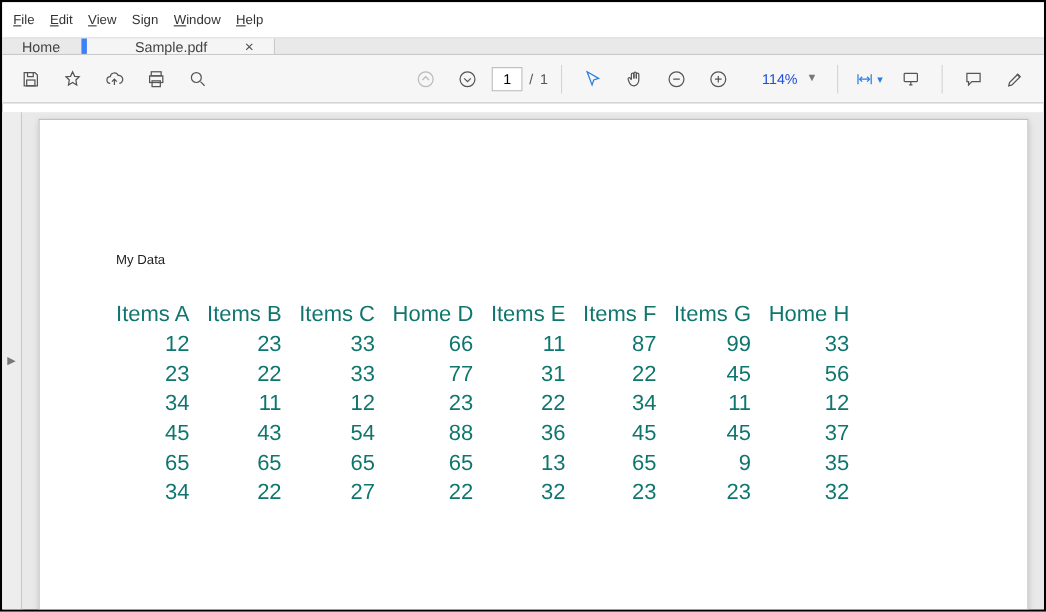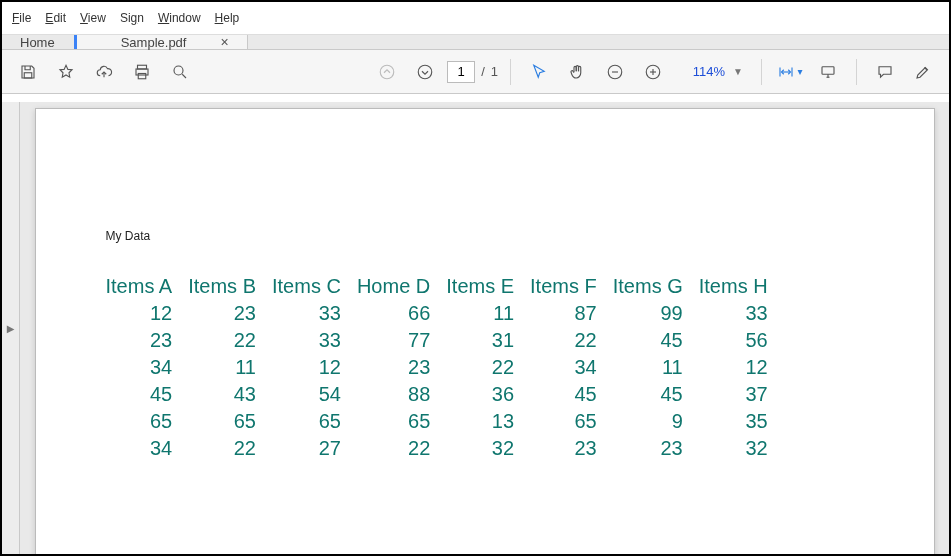--- a/index.html
+++ b/index.html
@@ -40,21 +40,21 @@
     align-items: center;
     padding: 0 24px;
     font-size: 13px;
     color: #444;
     position: relative;
   }
   .tab.home { padding-left: 18px; padding-right: 18px; }
   .tab.doc {
     background: #f5f5f5;
     border-right: 1px solid #c9c9c9;
-    border-left: 3px solid #3b82f6;
+    border-left: 5px solid #3b82f6;
     padding: 0 18px 0 44px;
     gap: 34px;
   }
   .tab.doc .close { font-size: 14px; color: #555; }
   .tabstrip .sep { width:1px; background:transparent; }
   
   .toolbar {
     display: flex;
     align-items: center;
     height: 44px;
@@ -301,21 +301,21 @@
       <table class="data">
         <thead>
             <tr id="thead-row">
               <th>Items A</th>
               <th>Items B</th>
               <th>Items C</th>
               <th>Home D</th>
               <th>Items E</th>
               <th>Items F</th>
               <th>Items G</th>
-              <th>Items H</th>
+              <th>Home H</th>
             </tr>
           </thead>
         <tbody id="tbody">
             <tr>
               <td>12</td>
               <td>23</td>
               <td>33</td>
               <td>66</td>
               <td>11</td>
               <td>87</td>

